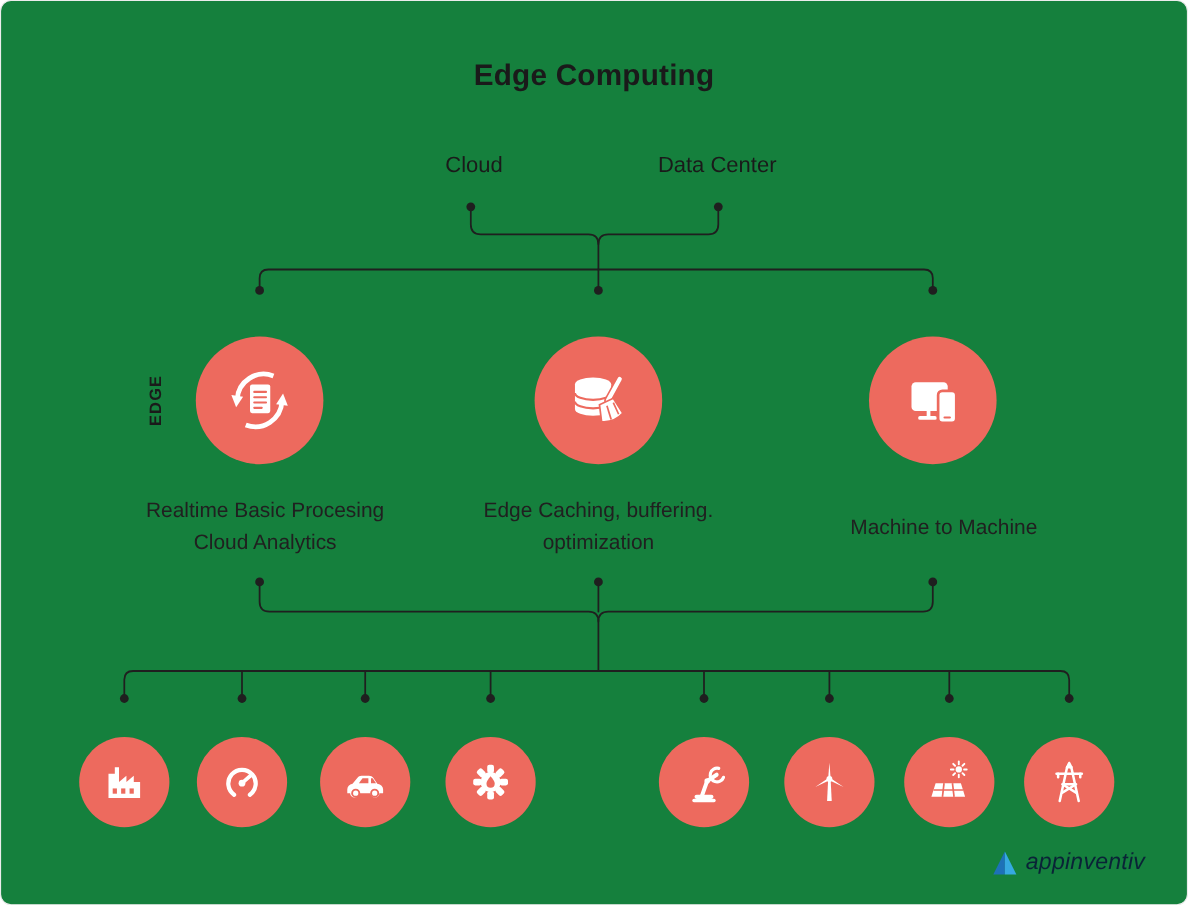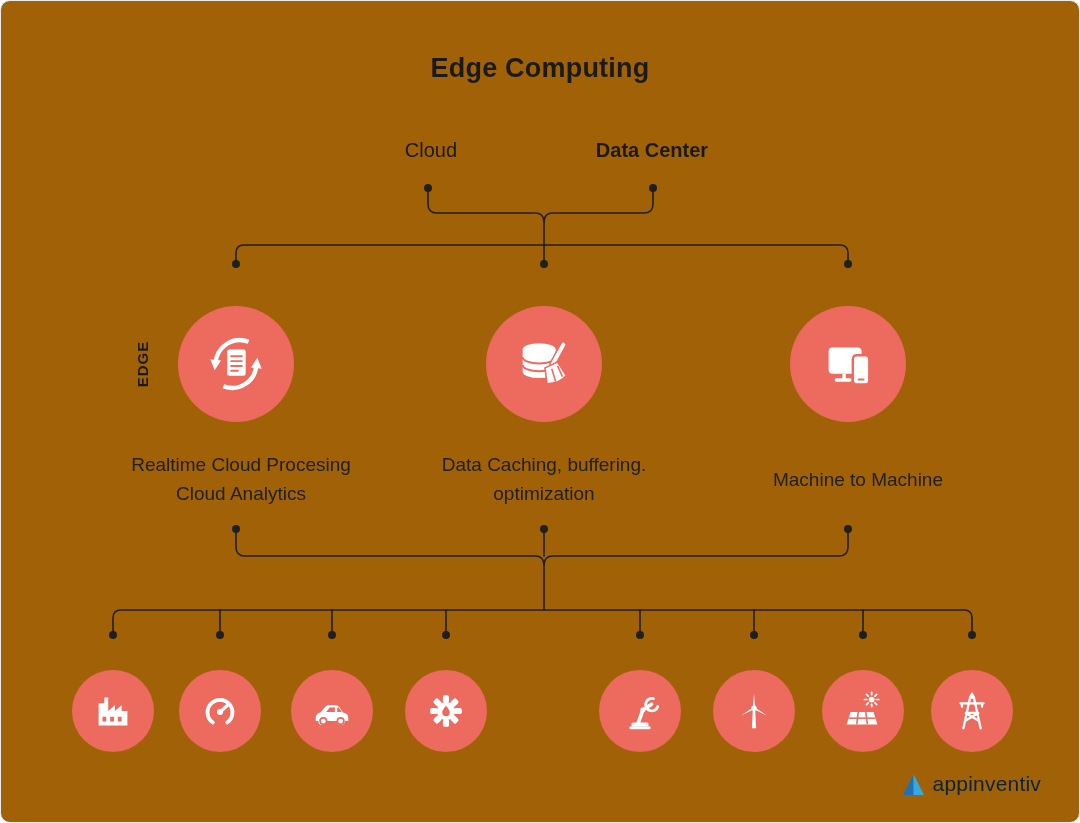--- a/index.html
+++ b/index.html
@@ -3,33 +3,33 @@
 <meta charset="utf-8">
 <style>
   :root{
     --accent:#ED6A5E;
     --line:#1F1F1F;
     --text:#1A1A1A;
   }
   *{box-sizing:border-box;}
   html,body{margin:0;padding:0;background:#ffffff;font-family:"Liberation Sans",sans-serif;}
   .canvas{
-    position:relative;width:1080px;height:823px;background:#a16207;
+    position:relative;width:1080px;height:823px;background:#15803d;
     border:1px solid #ececec;border-radius:10px;overflow:hidden;
   }
   .title{
     position:absolute;top:52px;left:0;width:100%;text-align:center;
     font-size:27px;font-weight:700;color:var(--text);letter-spacing:0.2px;
   }
   .top-label{
     position:absolute;top:138px;text-align:center;
     font-size:20px;font-weight:500;color:var(--text);
   }
   .top-label.cloud{left:350px;width:160px;}
-  .top-label.datacenter{left:551px;width:200px;font-weight:bold;}
+  .top-label.datacenter{left:551px;width:200px;}
   .connectors{position:absolute;top:0;left:0;width:1080px;height:823px;}
   .edge-vert{
     position:absolute;left:141px;top:363px;
     transform:translate(-50%,-50%) rotate(-90deg);
     font-size:15px;font-weight:700;letter-spacing:1px;color:var(--text);
   }
   .big-circle{
     position:absolute;width:116px;height:116px;border-radius:50%;
     background:var(--accent);display:flex;align-items:center;justify-content:center;
   }
@@ -51,21 +51,21 @@
   .small-circle.s3{left:290px;} .small-circle.s4{left:404px;}
   .small-circle.s5{left:598px;} .small-circle.s6{left:712px;}
   .small-circle.s7{left:821px;} .small-circle.s8{left:930px;}
   .big-icon{width:62px;height:62px;display:block;}
   .small-icon{width:46px;height:46px;display:block;}
   .logo{
     position:absolute;right:38px;bottom:26px;
     display:flex;align-items:center;gap:7px;
   }
   .logo-text{
-    font-size:21px;font-weight:500;color:#0A2337;letter-spacing:0.2px;
+    font-size:21px;font-weight:500;color:#0A2337;letter-spacing:0.2px;font-style:italic;
   }
 </style>
 </head>
 <body>
 
 <div class="canvas">
 
   <div class="title">Edge Computing</div>
 
   <div class="top-label cloud">Cloud</div>
@@ -150,25 +150,25 @@
     <svg class="big-icon" viewBox="0 0 64 64">
       <rect x="12" y="15" width="34" height="27" rx="4" fill="#fff"></rect>
       <line x1="28" y1="42" x2="28" y2="48" stroke="#fff" stroke-width="3.5"></line>
       <line x1="20" y1="48.5" x2="34" y2="48.5" stroke="#fff" stroke-width="3.5" stroke-linecap="round"></line>
       <rect x="37" y="23" width="17" height="30" rx="4" fill="#fff" stroke="#ED6A5E" stroke-width="2.5"></rect>
       <line x1="43" y1="48" x2="48" y2="48" stroke="#ED6A5E" stroke-width="2" stroke-linecap="round"></line>
     </svg>
   </div>
 
   <div class="node-label l1">
-    <div>Realtime Cloud Procesing</div>
+    <div>Realtime Basic Procesing</div>
     <div>Cloud Analytics</div>
   </div>
   <div class="node-label l2">
-    <div>Data Caching, buffering.</div>
+    <div>Edge Caching, buffering.</div>
     <div>optimization</div>
   </div>
   <div class="node-label l3">
     <div>Machine to Machine</div>
   </div>
 
   <div class="small-circle s1">
     <svg class="small-icon" viewBox="0 0 48 48">
       <path fill="#fff" d="M9,39 V16 h6 v-6 h4 v14 l7,-6 v6 l7,-6 v6 h6 v15 z"></path>
       <g fill="#ED6A5E">

